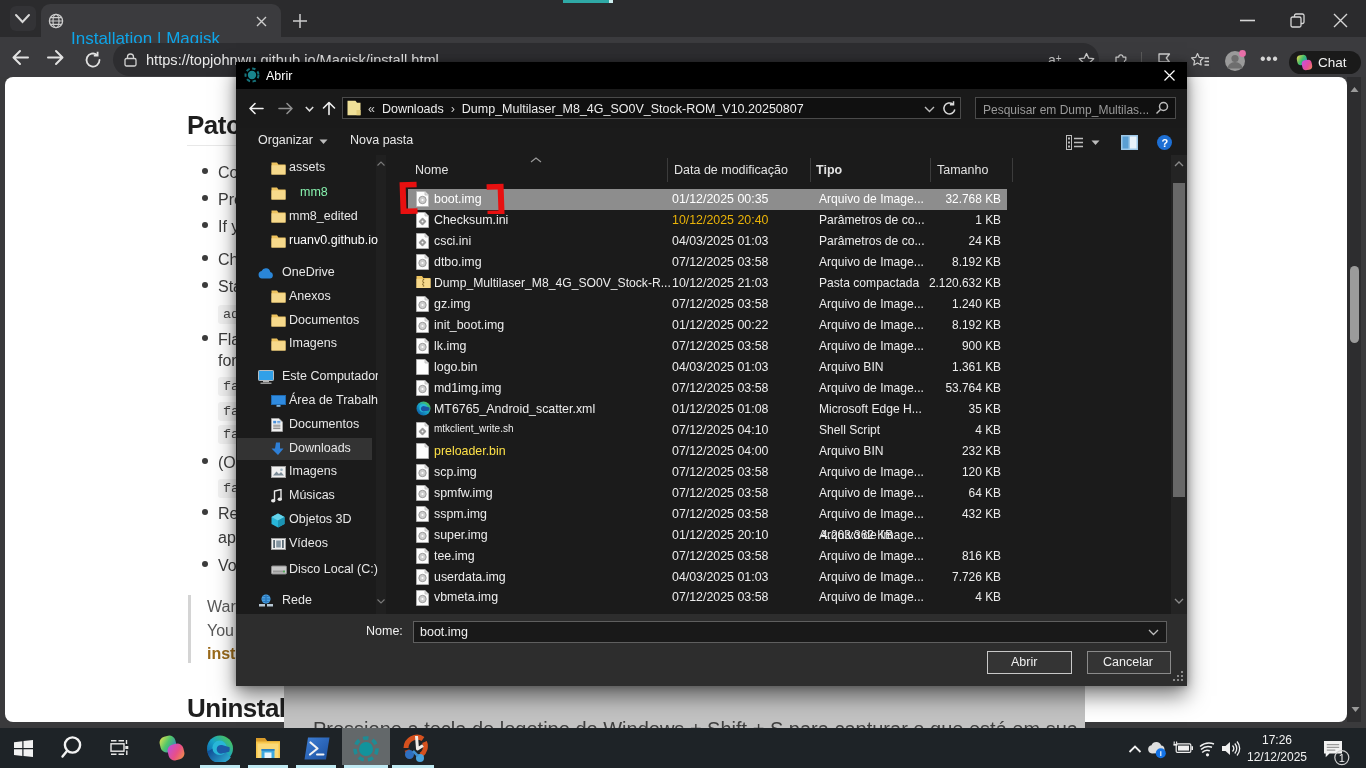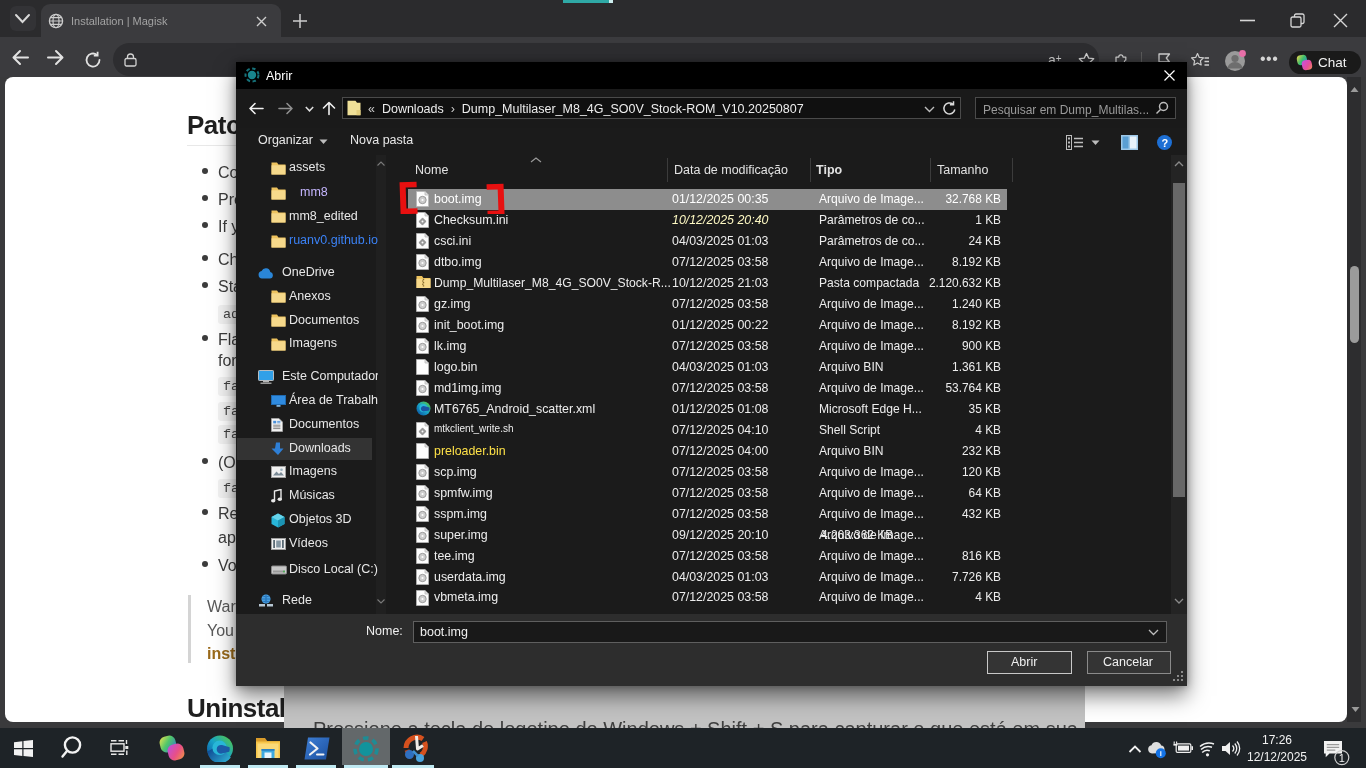--- a/index.html
+++ b/index.html
@@ -27,21 +27,21 @@
         <path d="M2 2 L8.5 9 L15 2" stroke="#d8d8d8" stroke-width="2" fill="none" stroke-linecap="round"></path>
       </svg>
 
     <div class="a" style="left:41px;top:4px;width:240px;height:33px;background:#3b3b3e;border-radius:9px 9px 0 0;"></div>
 
     <svg class="a" style="left:48px;top:13px;" width="16" height="16" viewBox="0 0 16 16">
       <circle cx="8" cy="8" r="6.6" stroke="#cccccc" stroke-width="1.3" fill="none"></circle>
       <ellipse cx="8" cy="8" rx="3" ry="6.6" stroke="#cccccc" stroke-width="1.2" fill="none"></ellipse>
       <path d="M1.6 8 H14.4 M2.4 4.6 H13.6 M2.4 11.4 H13.6" stroke="#cccccc" stroke-width="1.2" fill="none"></path>
     </svg>
-    <div class="a txt" style="left:71px;top:15px;font-size:11px;color:#a3a3a3;">Installation | Magisk</div>
+    <div class="a txt" style="left:71px;top:29px;font-size:17px;color:#0ea5e9;">Installation | Magisk</div>
     <svg class="a" style="left:256px;top:16px;" width="11" height="11" viewBox="0 0 11 11">
         <path d="M1 1 L10 10 M10 1 L1 10" stroke="#cdcdcd" stroke-width="1.4"></path>
       </svg>
     <svg class="a" style="left:292px;top:13px;" width="16" height="16" viewBox="0 0 16 16">
         <path d="M8 1 V15 M1 8 H15" stroke="#cdcdcd" stroke-width="1.5"></path>
       </svg>
 
     <svg class="a" style="left:1240px;top:19px;" width="15" height="3" viewBox="0 0 15 3">
         <path d="M0 1.5 H15" stroke="#d6d6d6" stroke-width="1.6"></path>
       </svg>
@@ -62,20 +62,21 @@
     <svg class="a" style="left:84px;top:51px;" width="18" height="18" viewBox="0 0 18 18">
         <path d="M15.5 9 A6.5 6.5 0 1 1 13 3.9" stroke="#e2e2e2" stroke-width="1.8" fill="none" stroke-linecap="round"></path>
         <path d="M13.6 0.8 L13.6 4.6 L9.8 4.6" stroke="#e2e2e2" stroke-width="1.8" fill="none"></path>
       </svg>
 
     <div class="a" style="left:113px;top:43px;width:986px;height:33px;background:#2d2d30;border-radius:17px;"></div>
     <svg class="a" style="left:124px;top:53px;" width="13" height="14" viewBox="0 0 13 14">
         <rect x="1" y="5.5" width="11" height="7.5" rx="1.5" stroke="#d2d2d2" stroke-width="1.3" fill="none"></rect>
         <path d="M3.5 5.5 V4 a3 3 0 0 1 6 0 V5.5" stroke="#d2d2d2" stroke-width="1.3" fill="none"></path>
       </svg>
+    <div class="a txt" style="left:146px;top:52px;font-size:14.6px;color:#e8e8e8;">https://topjohnwu.github.io/Magisk/install.html</div>
 
     <div class="a txt" style="left:1048px;top:52px;font-size:14px;color:#d2d2d2;">a<span style="font-size:10px;vertical-align:3px;">+</span></div>
 
     <svg class="a" style="left:1078px;top:52px;" width="17" height="17" viewBox="0 0 17 17">
         <path d="M8.5 1.5 L10.7 6.1 L15.7 6.7 L12 10.2 L13 15.2 L8.5 12.7 L4 15.2 L5 10.2 L1.3 6.7 L6.3 6.1 Z" stroke="#cfcfcf" stroke-width="1.3" fill="none" stroke-linejoin="round"></path>
       </svg>
 
     <svg class="a" style="left:1112px;top:52px;" width="17" height="17" viewBox="0 0 17 17">
         <path d="M4 5 H6.8 A2.1 2.1 0 0 1 11 5 H13.8 V8 A2.1 2.1 0 0 0 13.8 12 V14.8 H4 Z" stroke="#cfcfcf" stroke-width="1.25" fill="none" stroke-linejoin="round"></path>
       </svg>
@@ -267,21 +268,21 @@
           <path d="M9 0.5 v3.5 h3.5" fill="#e0e0e0" stroke="#b8b8b8" stroke-width="0.8"></path>
           <g fill="#9a9a9a">
             <circle cx="6.5" cy="9.5" r="2.7"></circle>
             <rect x="5.6" y="5.9" width="1.8" height="7.2"></rect>
             <rect x="2.9" y="8.6" width="7.2" height="1.8"></rect>
             <rect x="4" y="6.8" width="5" height="5.4" transform="rotate(45 6.5 9.5)"></rect>
           </g>
           <circle cx="6.5" cy="9.5" r="1" fill="#fdfdfd"></circle>
         </svg>
       <div class="a txt" style="left:198px;top:151.0px;font-size:12.4px;color:#ededed;">Checksum.ini</div>
-      <div class="a txt" style="left:436px;top:151.0px;font-size:12.4px;color:#fef9c3;font-style:italic;">10/12/2025 20:40</div>
+      <div class="a txt" style="left:436px;top:151.0px;font-size:12.4px;color:#eab308;">10/12/2025 20:40</div>
       <div class="a txt" style="left:583px;top:151.0px;font-size:12.1px;color:#ededed;">Parâmetros de co...</div>
       <div class="a txt" style="left:585px;top:151.0px;width:180px;text-align:right;font-size:11.9px;color:#ededed;">1 KB</div>
       <svg class="a" style="left:180px;top:171.0px;" width="13" height="16" viewBox="0 0 13 16">
           <path d="M0.5 0.5 h8.5 l3.5 3.5 v11.5 h-12 Z" fill="#fdfdfd" stroke="#b8b8b8" stroke-width="0.8"></path>
           <path d="M9 0.5 v3.5 h3.5" fill="#e0e0e0" stroke="#b8b8b8" stroke-width="0.8"></path>
           <g fill="#9a9a9a">
             <circle cx="6.5" cy="9.5" r="2.7"></circle>
             <rect x="5.6" y="5.9" width="1.8" height="7.2"></rect>
             <rect x="2.9" y="8.6" width="7.2" height="1.8"></rect>
             <rect x="4" y="6.8" width="5" height="5.4" transform="rotate(45 6.5 9.5)"></rect>
@@ -434,21 +435,21 @@
       <div class="a txt" style="left:436px;top:444.5px;font-size:12.4px;color:#ededed;">07/12/2025 03:58</div>
       <div class="a txt" style="left:583px;top:444.5px;font-size:12.1px;color:#ededed;">Arquivo de Image...</div>
       <div class="a txt" style="left:585px;top:444.5px;width:180px;text-align:right;font-size:11.9px;color:#ededed;">432 KB</div>
       <svg class="a" style="left:180px;top:464.6px;" width="13" height="16" viewBox="0 0 13 16">
           <path d="M0.5 0.5 h8.5 l3.5 3.5 v11.5 h-12 Z" fill="#fdfdfd" stroke="#b8b8b8" stroke-width="0.8"></path>
           <path d="M9 0.5 v3.5 h3.5" fill="#e0e0e0" stroke="#b8b8b8" stroke-width="0.8"></path>
           <circle cx="6.5" cy="9" r="3.7" fill="#cdcdcd" stroke="#8a8a8a" stroke-width="0.8"></circle>
           <circle cx="6.5" cy="9" r="1.1" fill="#fdfdfd"></circle>
         </svg>
       <div class="a txt" style="left:198px;top:465.5px;font-size:12.4px;color:#ededed;">super.img</div>
-      <div class="a txt" style="left:436px;top:465.5px;font-size:12.4px;color:#ededed;">09/12/2025 20:10</div>
+      <div class="a txt" style="left:436px;top:465.5px;font-size:12.4px;color:#ededed;">01/12/2025 20:10</div>
       <div class="a txt" style="left:583px;top:465.5px;font-size:12.1px;color:#ededed;">Arquivo de Image...</div>
       <div class="a txt" style="left:585px;top:465.5px;width:180px;text-align:left;font-size:11.9px;color:#ededed;">4.263.362 KB</div>
       <svg class="a" style="left:180px;top:485.6px;" width="13" height="16" viewBox="0 0 13 16">
           <path d="M0.5 0.5 h8.5 l3.5 3.5 v11.5 h-12 Z" fill="#fdfdfd" stroke="#b8b8b8" stroke-width="0.8"></path>
           <path d="M9 0.5 v3.5 h3.5" fill="#e0e0e0" stroke="#b8b8b8" stroke-width="0.8"></path>
           <circle cx="6.5" cy="9" r="3.7" fill="#cdcdcd" stroke="#8a8a8a" stroke-width="0.8"></circle>
           <circle cx="6.5" cy="9" r="1.1" fill="#fdfdfd"></circle>
         </svg>
       <div class="a txt" style="left:198px;top:486.5px;font-size:12.4px;color:#ededed;">tee.img</div>
       <div class="a txt" style="left:436px;top:486.5px;font-size:12.4px;color:#ededed;">07/12/2025 03:58</div>
@@ -497,31 +498,31 @@
       <div class="a" style="left:1px;top:283px;width:135px;height:22px;background:#333333;"></div>
       <svg class="a" style="left:35px;top:6.5px;" width="15" height="13" viewBox="0 0 15 13">
           <path d="M0.5 0.5 h5.5 l1.4 1.9 H14.5 V12.5 H0.5 Z" fill="#eec35e"></path>
           <path d="M0.5 3.3 H14.5 V12.5 H0.5 Z" fill="#f6d98b"></path>
         </svg>
       <div class="a txt" style="left:53px;top:5.0px;font-size:12.5px;color:#e8e8e8;">assets</div>
       <svg class="a" style="left:35px;top:31.5px;" width="15" height="13" viewBox="0 0 15 13">
           <path d="M0.5 0.5 h5.5 l1.4 1.9 H14.5 V12.5 H0.5 Z" fill="#eec35e"></path>
           <path d="M0.5 3.3 H14.5 V12.5 H0.5 Z" fill="#f6d98b"></path>
         </svg>
-      <div class="a txt" style="left:53px;top:30.0px;font-size:12.5px;color:#c4b5fd;padding-left:11px;">mm8</div>
+      <div class="a txt" style="left:53px;top:30.0px;font-size:12.5px;color:#86efac;padding-left:11px;">mm8</div>
       <svg class="a" style="left:35px;top:55.2px;" width="15" height="13" viewBox="0 0 15 13">
           <path d="M0.5 0.5 h5.5 l1.4 1.9 H14.5 V12.5 H0.5 Z" fill="#eec35e"></path>
           <path d="M0.5 3.3 H14.5 V12.5 H0.5 Z" fill="#f6d98b"></path>
         </svg>
       <div class="a txt" style="left:53px;top:53.7px;font-size:12.5px;color:#e8e8e8;">mm8_edited</div>
       <svg class="a" style="left:35px;top:79.5px;" width="15" height="13" viewBox="0 0 15 13">
           <path d="M0.5 0.5 h5.5 l1.4 1.9 H14.5 V12.5 H0.5 Z" fill="#eec35e"></path>
           <path d="M0.5 3.3 H14.5 V12.5 H0.5 Z" fill="#f6d98b"></path>
         </svg>
-      <div class="a txt" style="left:53px;top:78.0px;font-size:12.5px;color:#3b82f6;">ruanv0.github.io</div>
+      <div class="a txt" style="left:53px;top:78.0px;font-size:12.5px;color:#ffffff;">ruanv0.github.io</div>
       <svg class="a" style="left:22px;top:112.5px;" width="16" height="11" viewBox="0 0 16 11">
           <path d="M4 10.5 a3.8 3.8 0 0 1 -0.4 -7.5 A4.6 4.6 0 0 1 12.3 4 a3.3 3.3 0 0 1 -0.4 6.5 Z" fill="#2a86d8"></path>
         </svg>
       <div class="a txt" style="left:46px;top:110.0px;font-size:12.5px;color:#e8e8e8;">OneDrive</div>
       <svg class="a" style="left:35px;top:135.1px;" width="15" height="13" viewBox="0 0 15 13">
           <path d="M0.5 0.5 h5.5 l1.4 1.9 H14.5 V12.5 H0.5 Z" fill="#eec35e"></path>
           <path d="M0.5 3.3 H14.5 V12.5 H0.5 Z" fill="#f6d98b"></path>
         </svg>
       <div class="a txt" style="left:53px;top:133.6px;font-size:12.5px;color:#e8e8e8;">Anexos</div>
       <svg class="a" style="left:35px;top:159.3px;" width="15" height="13" viewBox="0 0 15 13">

